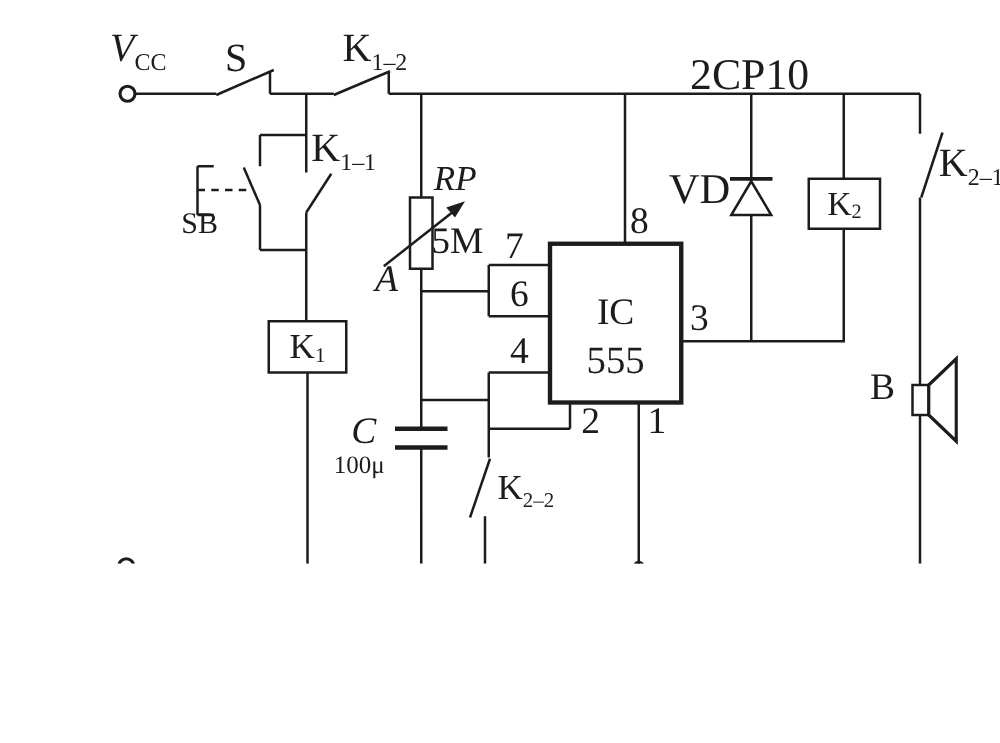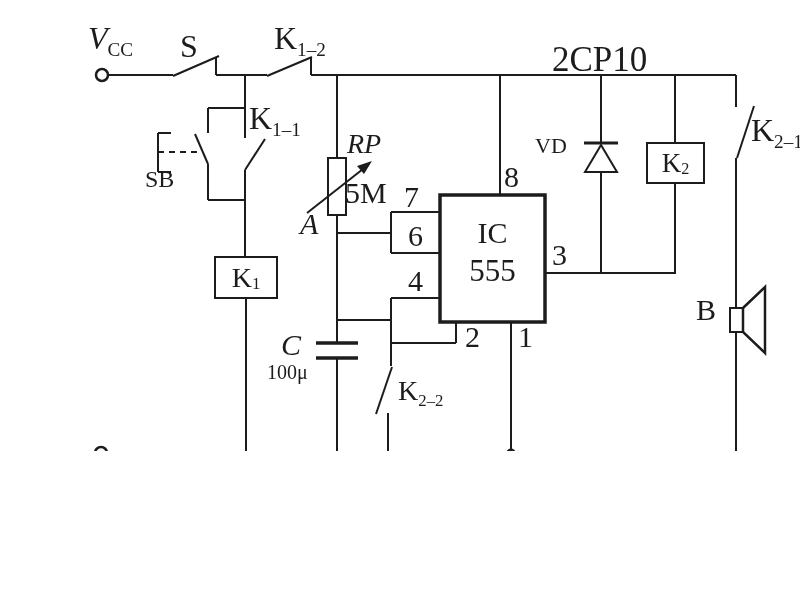--- a/index.html
+++ b/index.html
@@ -137,26 +137,26 @@
   <span class="label" style="left:504px;top:42px;font-size:35px;">2CP10</span>
 
   <span class="label pin" style="left:456px;top:162px;">8</span>
   <span class="label pin" style="left:356px;top:182px;">7</span>
   <span class="label pin" style="left:360px;top:221px;">6</span>
   <span class="label pin" style="left:360px;top:266px;">4</span>
   <span class="label pin" style="left:417px;top:322px;">2</span>
   <span class="label pin" style="left:470px;top:322px;">1</span>
   <span class="label pin" style="left:504px;top:240px;">3</span>
 
-  <div class="icbox" style="left:392px;top:189px;width:105px;height:127px;">
+  <div class="icbox" style="left:392px;top:206px;width:105px;height:127px;">
     <span style="font-size:30px;">IC</span>
     <span style="font-size:31px;">555</span>
   </div>
 
-  <span class="label" style="left:487px;top:135px;font-size:22px;">VD</span>
+  <span class="label" style="left:487px;top:135px;font-size:34px;">VD</span>
 
   <div class="boxlabel" style="left:599px;top:143px;width:57px;height:40px;font-size:27px;">
       <span>K</span>
       <span class="sub">2</span>
     </div>
 
   <span class="label" style="left:703px;top:114px;font-size:32px;"><span class="kmain">K</span><span class="sub">2–1</span></span>
 
   <span class="label" style="left:648px;top:295px;font-size:30px;">B</span>
 

